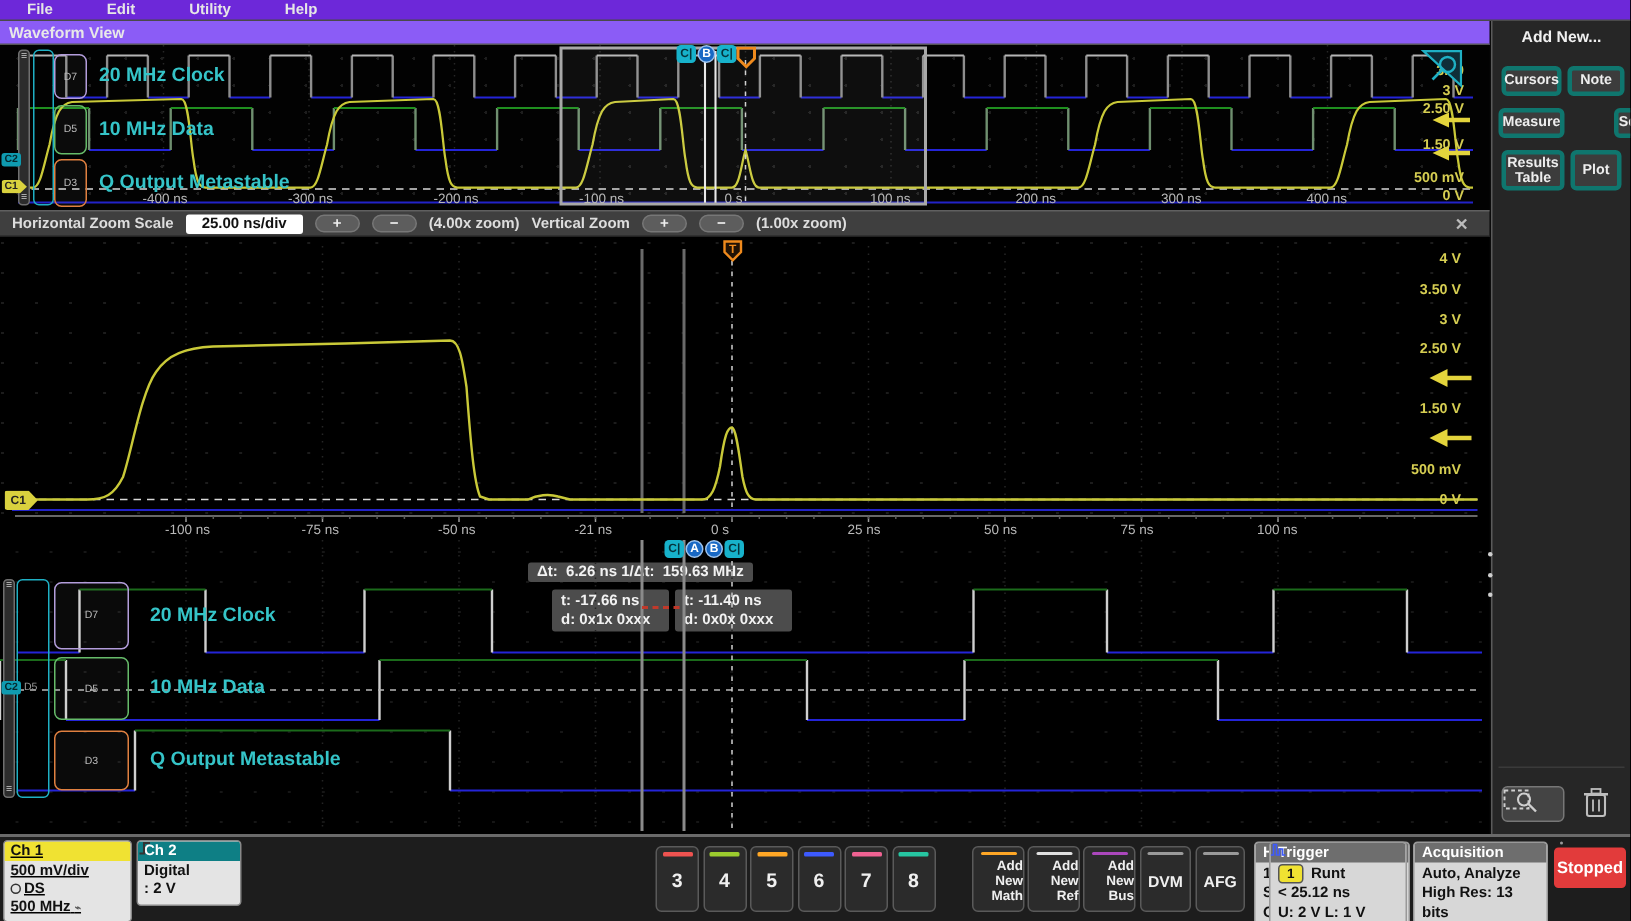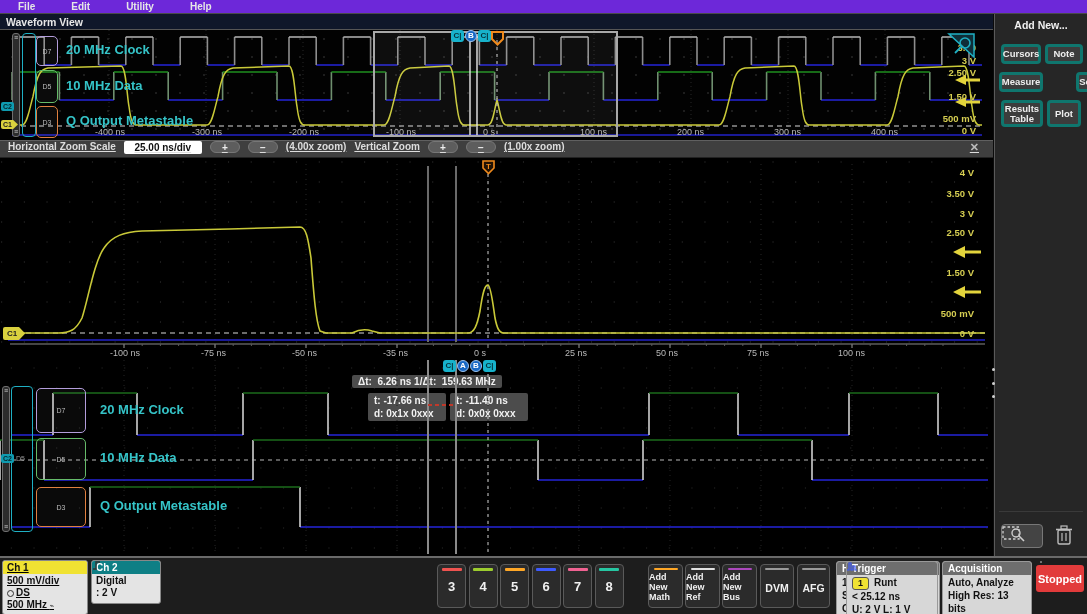--- a/index.html
+++ b/index.html
@@ -5,25 +5,25 @@
   * { margin:0; padding:0; box-sizing:border-box; }
   html,body { background:#000; }
   body { font-family:"Liberation Sans", sans-serif; }
   .app { position:relative; width:1087px; height:614px; background:#0b0b0b; overflow:hidden; }
 
   
   .menubar { position:absolute; left:0; top:0; width:1087px; height:14px; background:#6d28d9; border-bottom:1px solid #4a4a4a; display:flex; align-items:center; gap:36px; padding-left:18px; }
   .menubar .mitem { color:#e6e6e6; font-size:10px; font-weight:bold; cursor:default; }
 
   .maincol { position:absolute; left:0; top:14px; width:993px; height:542px; background:#050505; }
-  .tabbar { position:absolute; left:0; top:0; width:100%; height:16px; background:#0f172a; border-bottom:1px solid #555; }
+  .tabbar { position:absolute; left:0; top:0; width:100%; height:16px; background:#8b5cf6; border-bottom:1px solid #555; }
   .viewtab { position:absolute; left:6px; top:2px; color:#e8e8e8; font-size:10.5px; font-weight:bold; }
 
   .overview { position:absolute; left:0; top:16px; width:993px; height:110px; background:#020202; background-image:radial-gradient(#1d1d1d 1px, transparent 1px); background-size:24px 18px; }
-  .zoombar { position:absolute; left:0; top:126px; width:993px; height:18px; background:#3f3f3f; border-top:1px solid #606060; border-bottom:1px solid #222; display:flex; align-items:flex-start; gap:8px; padding-left:8px; color:#ddd; font-size:10px; font-weight:bold;text-decoration:underline; }
+  .zoombar { position:absolute; left:0; top:126px; width:993px; height:18px; background:#3f3f3f; border-top:1px solid #606060; border-bottom:1px solid #222; display:flex; align-items:center; gap:8px; padding-left:8px; color:#ddd; font-size:10px; font-weight:bold; }
   .zb-val { background:#fff; color:#111; padding:0 6px; height:13px; line-height:13px; border-radius:2px; min-width:78px; text-align:center; }
   .zb-btn { background:#5d5d5d; color:#eee; width:30px; height:12px; line-height:11px; text-align:center; border-radius:6px; font-weight:bold; border:1px solid #777; }
   .zb-close { margin-left:auto; margin-right:14px; color:#bbb; font-size:11px; font-weight:bold; }
 
   .mainview { position:absolute; left:0; top:144px; width:993px; height:200px; background:#000; background-image:radial-gradient(#1c1c1c 1px, transparent 1px); background-size:22.7px 20px; background-position:13px 14px; }
   .digview  { position:absolute; left:0; top:344px; width:993px; height:198px; background:#000; background-image:radial-gradient(#161616 1px, transparent 1px); background-size:22.7px 20px; }
 
   svg { position:absolute; left:0; top:0; }
 
   .chan-label { position:absolute; color:#35c4c8; font-size:13px; font-weight:bold; white-space:nowrap; }
@@ -64,21 +64,21 @@
   .bottombar { position:absolute; left:0; top:556px; width:1087px; height:58px; background:#1d1d1d; border-top:2px solid #6a6a6a; }
   .chbadge { position:absolute; top:2px; border-radius:3px; overflow:hidden; border:1px solid #888; background:#e4e4e4; }
   .chbadge .hd { font-size:10px; font-weight:bold; padding:0 4px; height:13px; line-height:13px; }
   .chbadge .bd { padding:1px 4px 2px 4px; color:#111; font-size:10px; font-weight:bold; line-height:12px; }
   .hd-yellow { background:#f0e232; color:#111; }
   .hd-teal { background:#0e7f85; color:#fff; }
 
   .numbtn { position:absolute; top:6px; width:29px; height:44px; background:#2b2b2b; border:1px solid #5a5a5a; border-radius:4px; color:#f0f0f0; font-size:13px; font-weight:bold; text-align:center; }
   .numbtn .stripe { margin:3px auto 0 auto; width:20px; height:3px; border-radius:1px; }
   .numbtn .lbl { margin-top:8px; }
-  .addbtn { position:absolute; top:6px; width:35px; height:44px; background:#2b2b2b; border:1px solid #5a5a5a; border-radius:4px; color:#f0f0f0; font-size:9px; font-weight:bold; text-align:left; line-height:10px; }
+  .addbtn { position:absolute; top:6px; width:35px; height:44px; background:#2b2b2b; border:1px solid #5a5a5a; border-radius:4px; color:#f0f0f0; font-size:9px; font-weight:bold; text-align:right; line-height:10px; }
   .addbtn .stripe { margin:3px auto 2px auto; width:24px; height:2px; border-radius:1px; }
   .fnbtn { position:absolute; top:6px; height:44px; background:#2b2b2b; border:1px solid #5a5a5a; border-radius:4px; color:#f0f0f0; font-size:10.5px; font-weight:bold; display:flex; flex-direction:column; align-items:center; }
   .fnbtn .stripe { margin-top:3px; width:24px; height:2px; background:#9a9a9a; border-radius:1px; }
   .fnbtn .lbl { margin-top:12px; }
 
   .infobadge { position:absolute; top:3px; background:#d7d7d7; border-radius:3px; overflow:hidden; border:1px solid #999; }
   .infobadge .hd { background:#6e6e6e; color:#fff; font-size:10px; font-weight:bold; padding:0 5px; height:13px; line-height:13px; }
   .infobadge .rows { padding:1px 5px 2px 5px; color:#111; font-size:10px; font-weight:bold; line-height:13px; }
   .ib-row { display:flex; }
   .ib-c1 { width:62px; }
@@ -267,21 +267,21 @@
         </svg>
         <div class="tmark" style="left: 481px; top: 2px;">
           <svg width="15" height="15">
             <path d="M2,1 H13 V8 L7.5,13.5 L2,8 Z" fill="#201205" stroke="#ef8a1d" stroke-width="1.6"></path>
             <text x="7.5" y="8.5" fill="#ef8a1d" font-size="8" font-weight="bold" text-anchor="middle">T</text>
           </svg>
         </div>
         <div class="axislabel" style="left: 110px; top: 190px;">-100 ns</div>
         <div class="axislabel" style="left: 201px; top: 190px;">-75 ns</div>
         <div class="axislabel" style="left: 292px; top: 190px;">-50 ns</div>
-        <div class="axislabel" style="left: 383px; top: 190px;">-35 ns</div>
+        <div class="axislabel" style="left: 383px; top: 190px;">-21 ns</div>
         <div class="axislabel" style="left: 474px; top: 190px;">0 s</div>
         <div class="axislabel" style="left: 565px; top: 190px; text-align: center;">25 ns</div>
         <div class="axislabel" style="left: 656px; top: 190px;">50 ns</div>
         <div class="axislabel" style="left: 747px; top: 190px;">75 ns</div>
         <div class="axislabel" style="left: 838px; top: 190px;">100 ns</div>
         <div class="voltlabel" style="left: 928px; top: 9px;">4 V</div>
         <div class="voltlabel" style="left: 928px; top: 30px;">3.50 V</div>
         <div class="voltlabel" style="left: 928px; top: 50px;">3 V</div>
         <div class="voltlabel" style="left: 928px; top: 69px;">2.50 V</div>
         <div class="voltlabel" style="left: 928px; top: 109px;">1.50 V</div>

